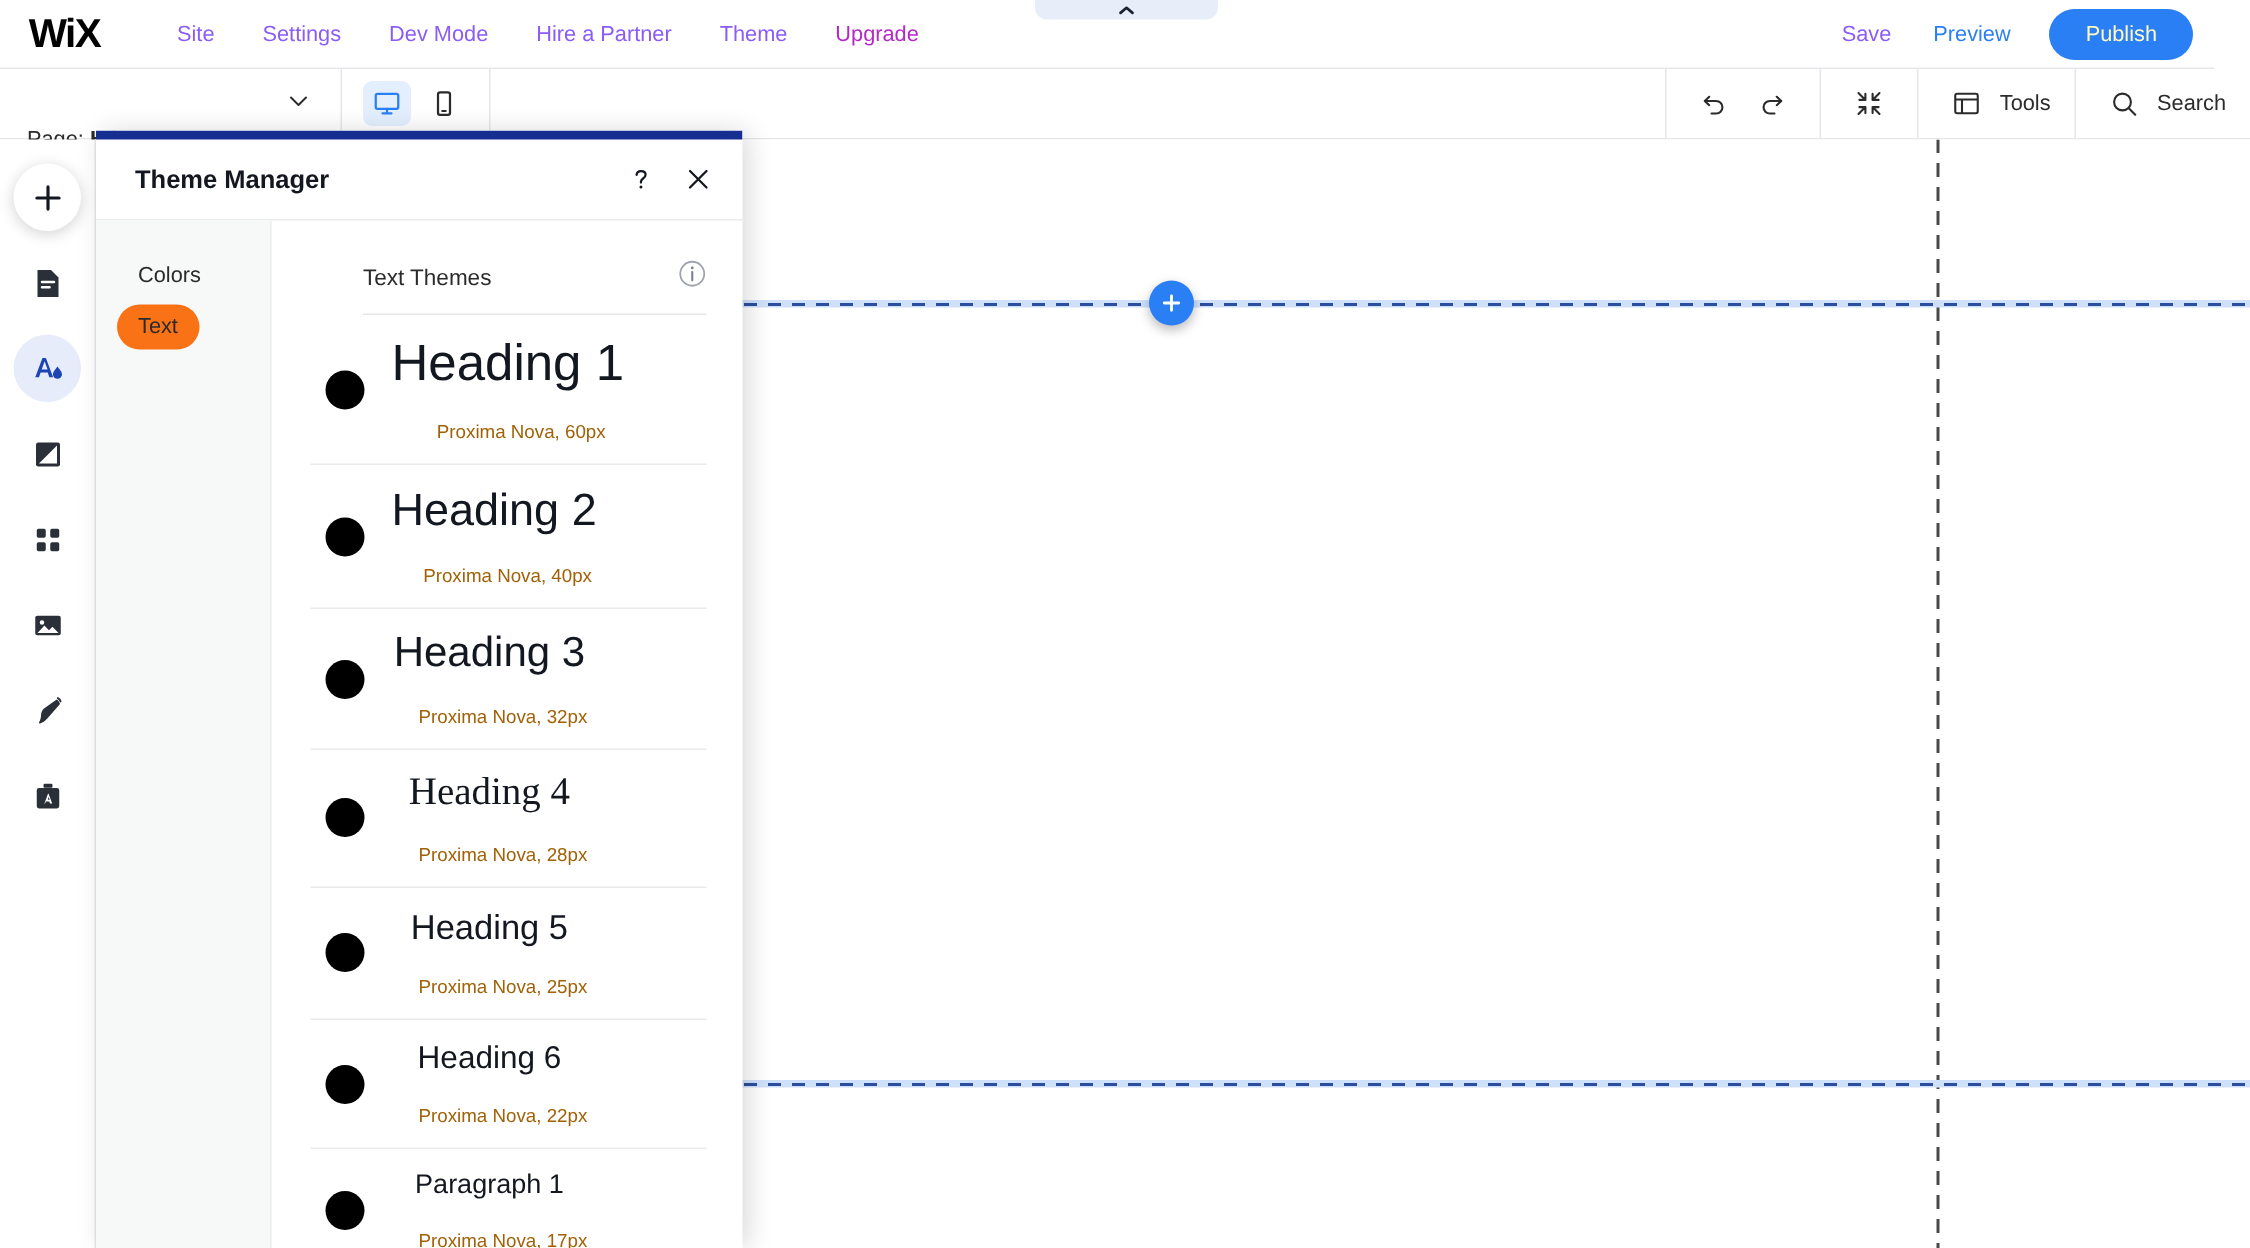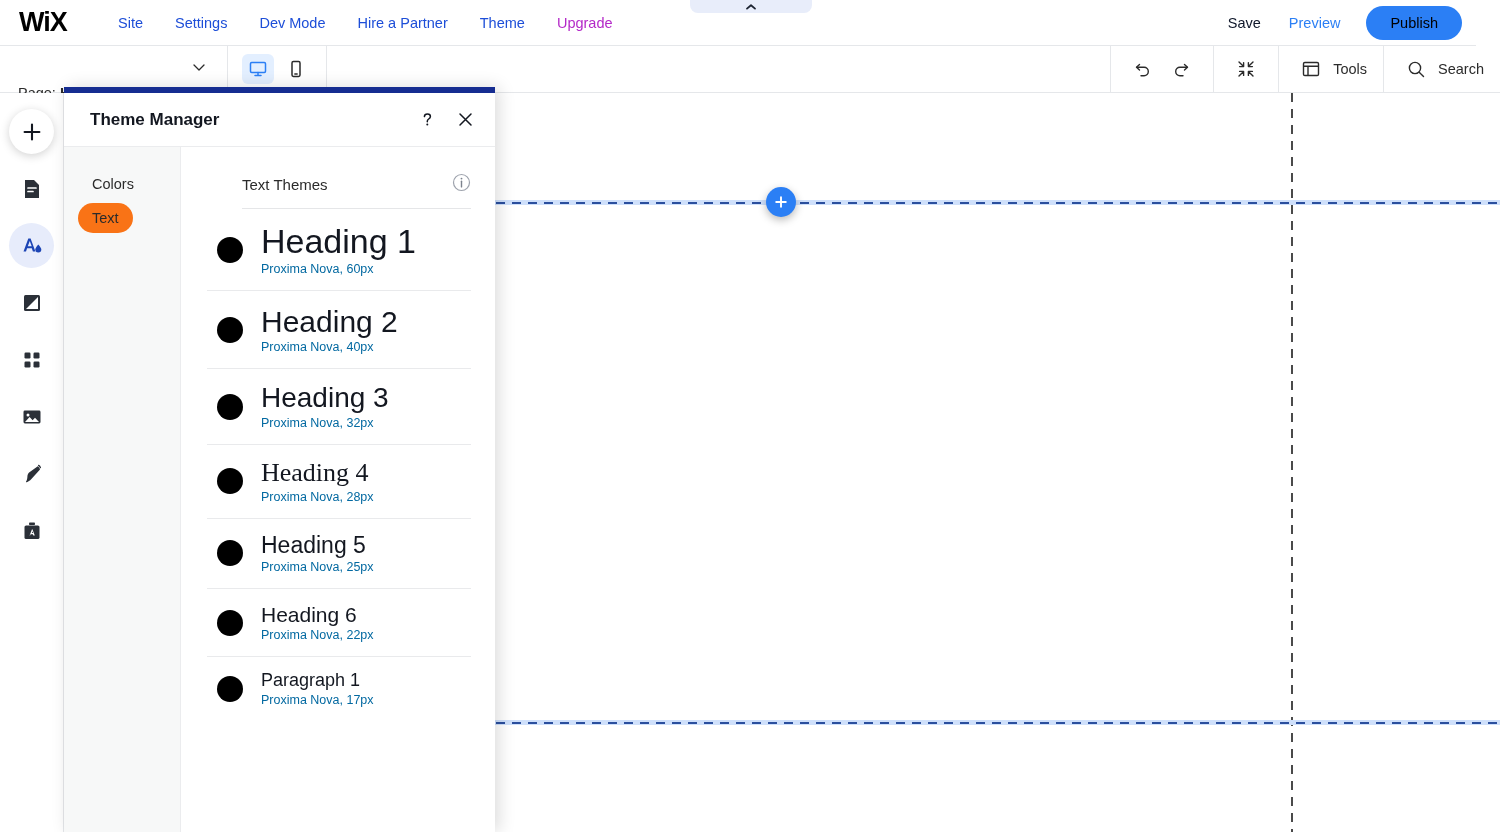--- a/index.html
+++ b/index.html
@@ -17,33 +17,33 @@
     background: #fff; border-bottom: 1px solid #e5e7ea;
     display: flex; align-items: center;
   }
   .wix-logo {
     margin-left: 12px; width: 62px; height: 28px;
     display: flex; align-items: center; justify-content: center;
     font-size: 27px; font-weight: 700; letter-spacing: -1px; color: #000;
   }
   .topnav { display: flex; align-items: center; margin-left: 28px; gap: 0; }
   .topnav-item {
-    font-size: 14.5px; color: #1d4ed8; padding: 6px 16px; cursor: pointer;
+    font-size: 14.5px; color: #8b5cf6; padding: 6px 16px; cursor: pointer;
     white-space: nowrap;
   }
   .topnav-item.upgrade { color: #b429c8; }
   .topright {
     margin-left: auto; display: flex; align-items: center; gap: 0; padding-right: 14px;
   }
   .topright .link {
-    font-size: 14.5px; color: #0f172a; padding: 6px 14px; cursor: pointer;
+    font-size: 14.5px; color: #8b5cf6; padding: 6px 14px; cursor: pointer;
   }
   .topright .link.preview { color: #2b7ff5; }
   .publish-btn {
-    margin-left: 12px; background: #2b7ff5; color: #000000; border: none;
+    margin-left: 12px; background: #2b7ff5; color: #fef9c3; border: none;
     border-radius: 18px; height: 34px; padding: 0 24px;
     font-size: 14.5px; font-family: inherit; cursor: pointer;
   }
 
   
   .toolbar {
     position: absolute; top: 46px; left: 0; width: 1500px; height: 47px;
     background: #fff; border-bottom: 1px solid #e5e7ea;
     display: flex; align-items: center;
   }
@@ -165,23 +165,23 @@
 
   .theme-row {
     display: flex; align-items: center; gap: 18px;
     border-bottom: 1px solid #e9eaec; padding: 14px 0 14px 10px;
     cursor: pointer;
   }
   .theme-row:last-child { border-bottom: none; }
   .swatch {
     width: 26px; height: 26px; border-radius: 50%; flex: 0 0 auto;
   }
-  .theme-texts { display: flex; flex-direction: column; gap: 2px; }
+  .theme-texts { display: flex; flex-direction: column; gap: 20px; align-items: center; }
   .theme-sample { color: #131720; line-height: 1.1; white-space: nowrap; }
-  .theme-meta { font-size: 12.5px; color: #0369a1; }
+  .theme-meta { font-size: 12.5px; color: #a16207; margin-left: 18px; }
 </style>
 </head>
 <body>
 
 <div class="app">
 
   <div class="topbar">
     <div class="wix-logo">WiX</div>
     <div class="topnav" id="topnav">
         <div class="topnav-item">Site</div>

